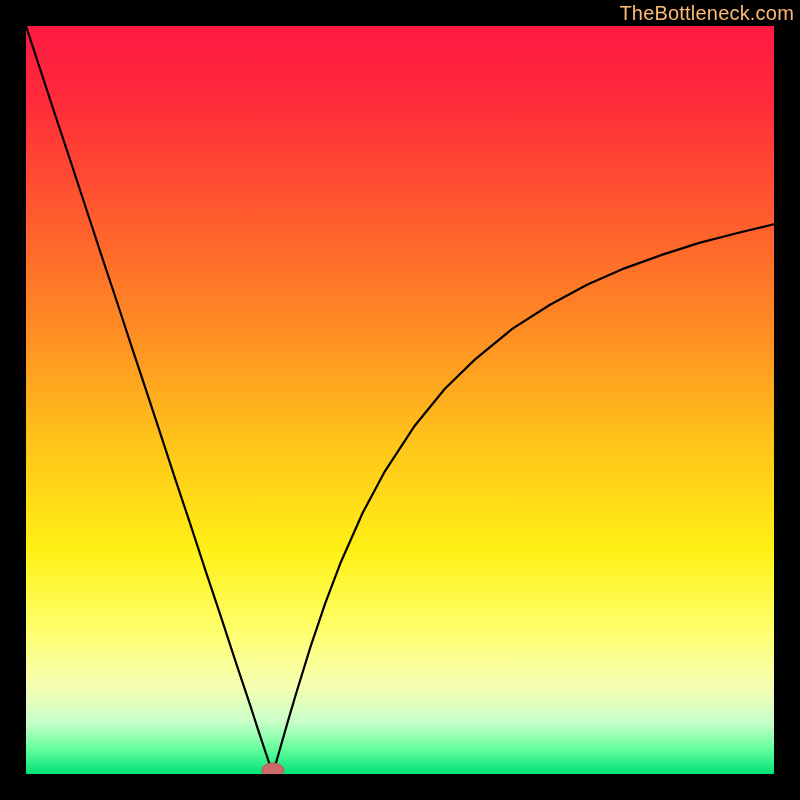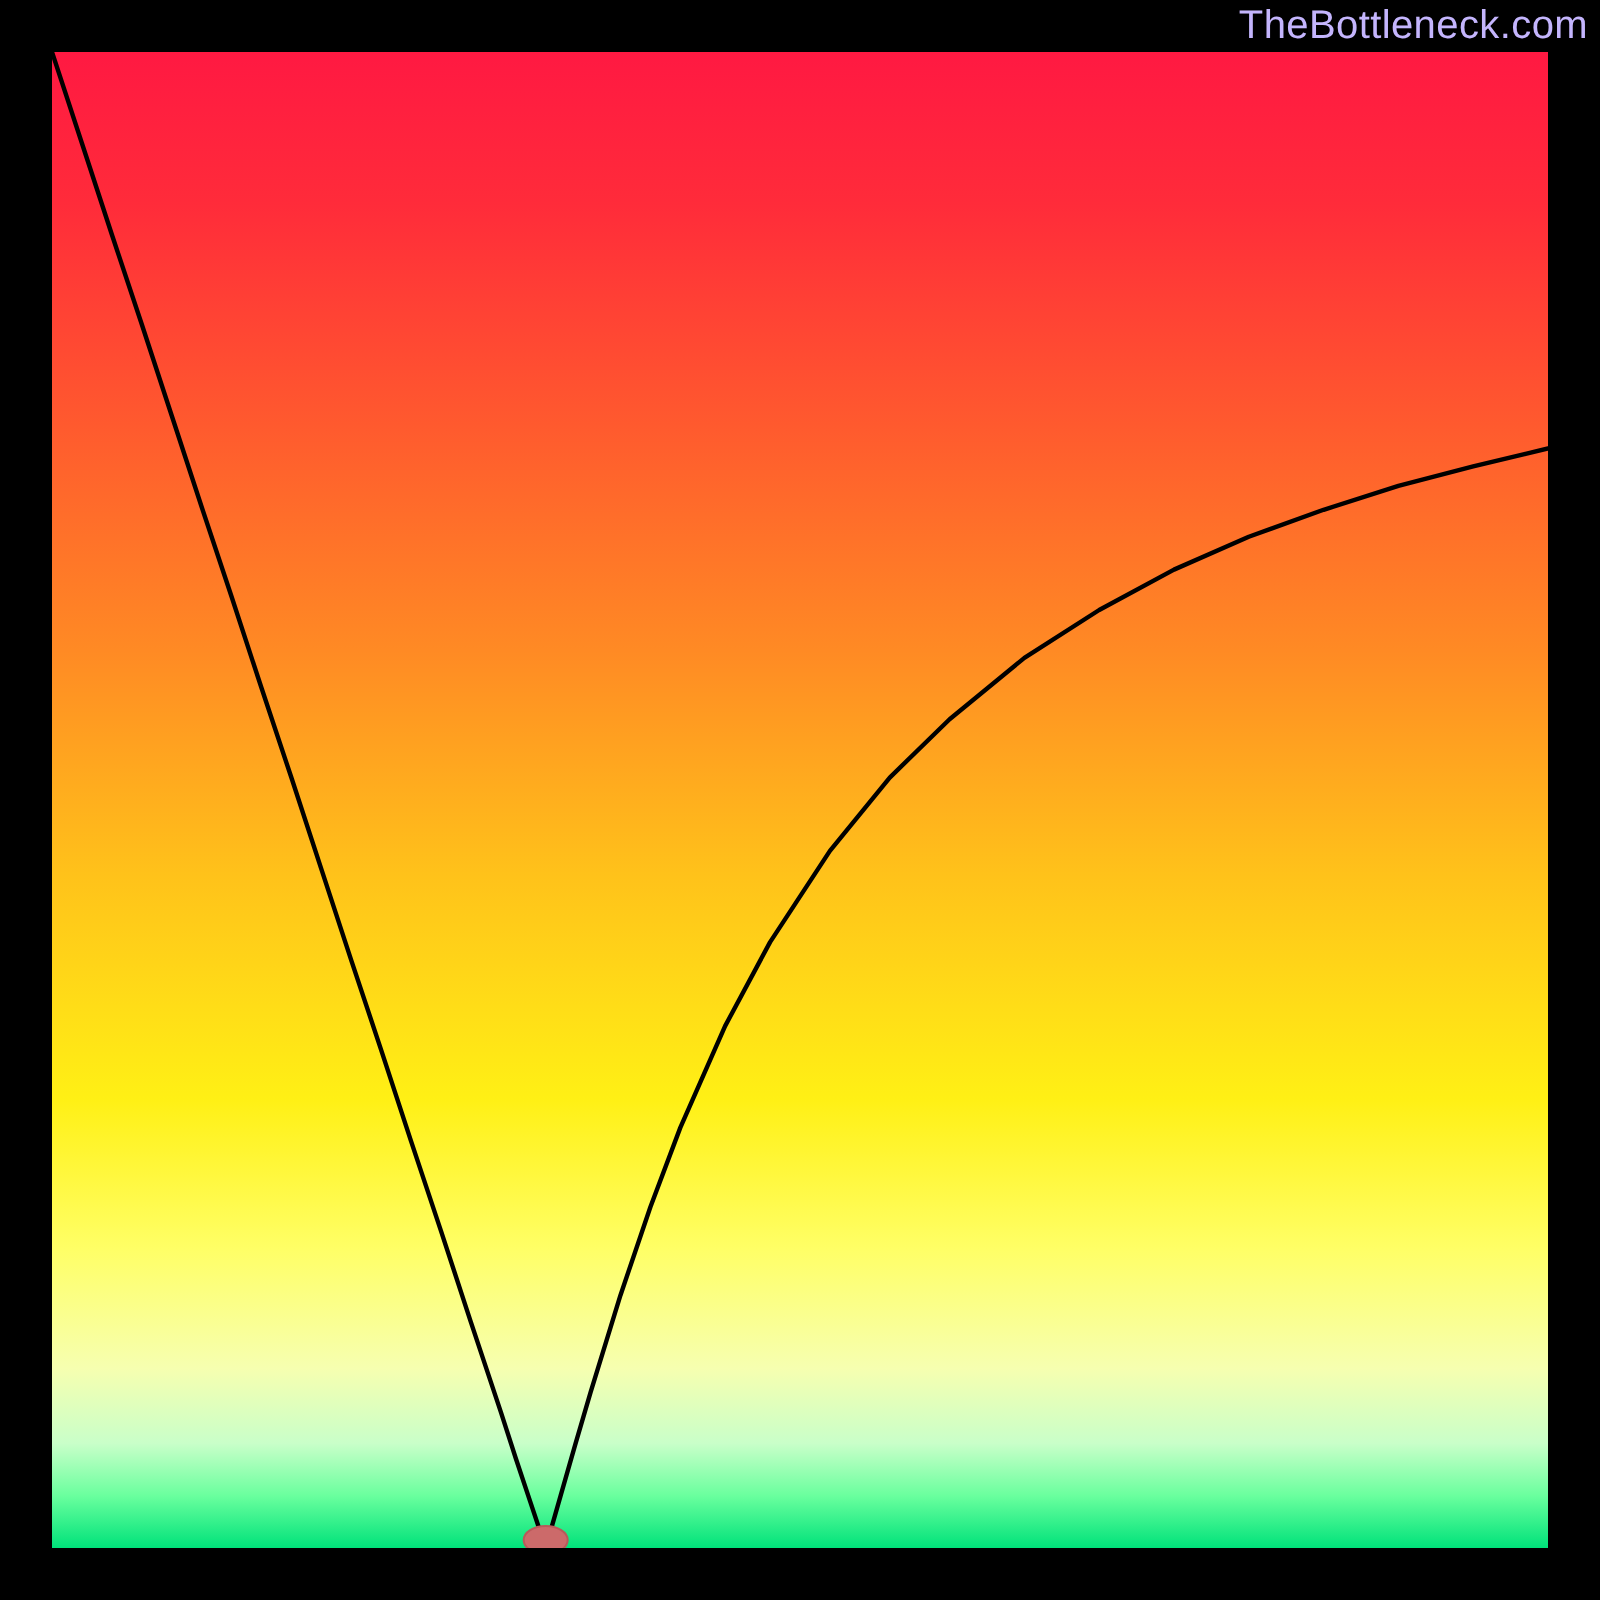--- a/index.html
+++ b/index.html
@@ -23,21 +23,21 @@
     position: absolute;
     left: 0;
     top: 0;
     width: 748px;
     height: 748px;
   }
   .watermark {
     position: absolute;
     top: 2px;
     right: 6px;
-    color: #c4b5fd;
+    color: #fdba74;
     font-size: 20px;
     font-weight: 500;
     letter-spacing: 0.2px;
     user-select: none;
   }
 </style>
 </head>
 <body>
 
 <div class="watermark">TheBottleneck.com</div>

